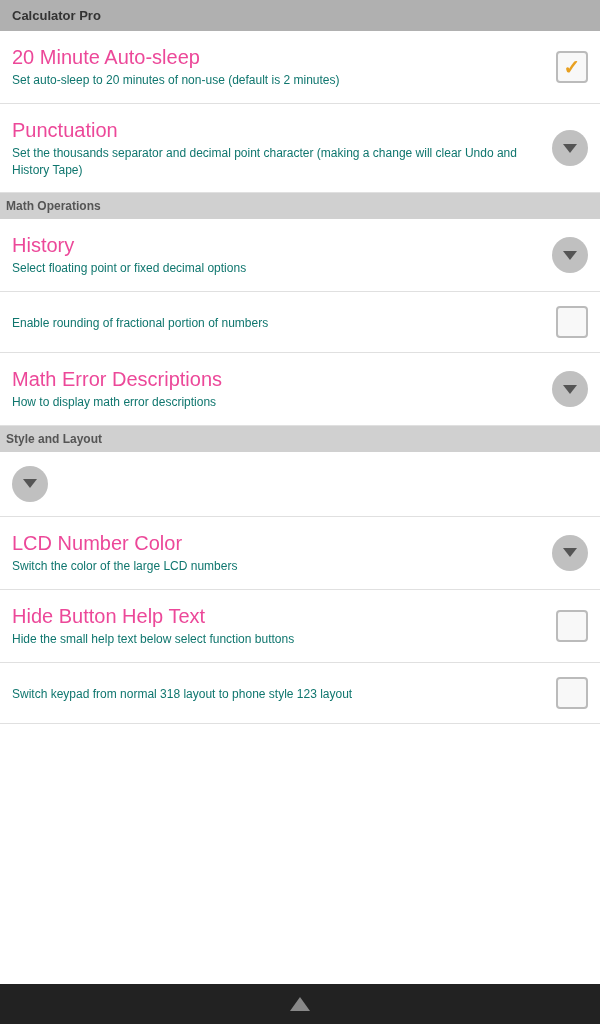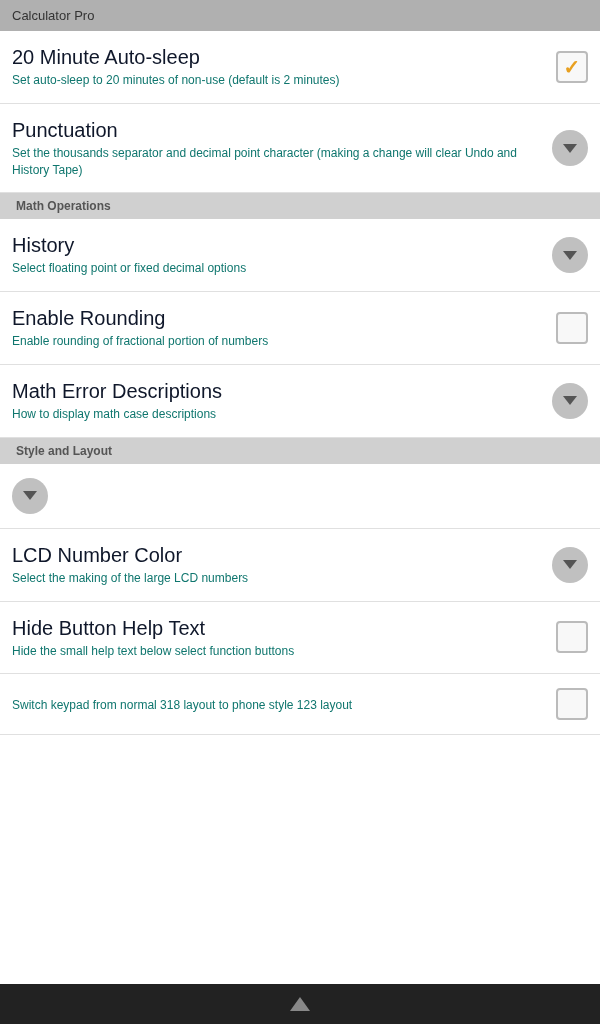--- a/index.html
+++ b/index.html
@@ -15,21 +15,21 @@
       font-family: Arial, Helvetica, sans-serif;
       display: flex;
       flex-direction: column;
     }
 
     .app-header {
       background: #b0b0b0;
       padding: 8px 12px;
       font-size: 13px;
       color: #333;
-      font-weight: normal;
+      font-weight: bold;
     }
 
     .settings-list {
       flex: 1;
       background: #fff;
     }
 
     .setting-item {
       display: flex;
       align-items: center;
@@ -40,35 +40,35 @@
       cursor: pointer;
     }
 
     .setting-text {
       flex: 1;
       padding-right: 10px;
     }
 
     .setting-title {
       font-size: 20px;
-      color: #0f172a;
+      color: #ec4899;
       font-weight: normal;
       line-height: 1.2;
     }
 
     .setting-desc {
       font-size: 12px;
       color: #0f766e;
       margin-top: 3px;
       line-height: 1.4;
     }
 
     .section-header {
       background: #d0d0d0;
-      padding: 6px 16px;
+      padding: 6px 6px;
       font-size: 12px;
       color: #555;
       font-weight: bold;
     }
 
     .control-checkbox {
       width: 32px;
       height: 32px;
       border: 2px solid #bbb;
       background: #f8f8f8;
@@ -172,40 +172,39 @@
     <div class="section-header">Math Operations</div>
     <div class="setting-item">
       <div class="setting-text">
         <div class="setting-title">History</div>
         <div class="setting-desc">Select floating point or fixed decimal options</div>
       </div>
       <div class="control-dropdown"></div>
     </div>
     <div class="setting-item">
       <div class="setting-text">
-        <div class="setting-title">Enable Rounding</div>
         <div class="setting-desc">Enable rounding of fractional portion of numbers</div>
       </div>
       <div class="control-checkbox"></div>
     </div>
     <div class="setting-item">
       <div class="setting-text">
         <div class="setting-title">Math Error Descriptions</div>
-        <div class="setting-desc">How to display math case descriptions</div>
+        <div class="setting-desc">How to display math error descriptions</div>
       </div>
       <div class="control-dropdown"></div>
     </div>
     <div class="section-header">Style and Layout</div>
     <div class="setting-item">
       <div class="control-dropdown"></div>
     </div>
     <div class="setting-item">
       <div class="setting-text">
         <div class="setting-title">LCD Number Color</div>
-        <div class="setting-desc">Select the making of the large LCD numbers</div>
+        <div class="setting-desc">Switch the color of the large LCD numbers</div>
       </div>
       <div class="control-dropdown"></div>
     </div>
     <div class="setting-item">
       <div class="setting-text">
         <div class="setting-title">Hide Button Help Text</div>
         <div class="setting-desc">Hide the small help text below select function buttons</div>
       </div>
       <div class="control-checkbox"></div>
     </div>

